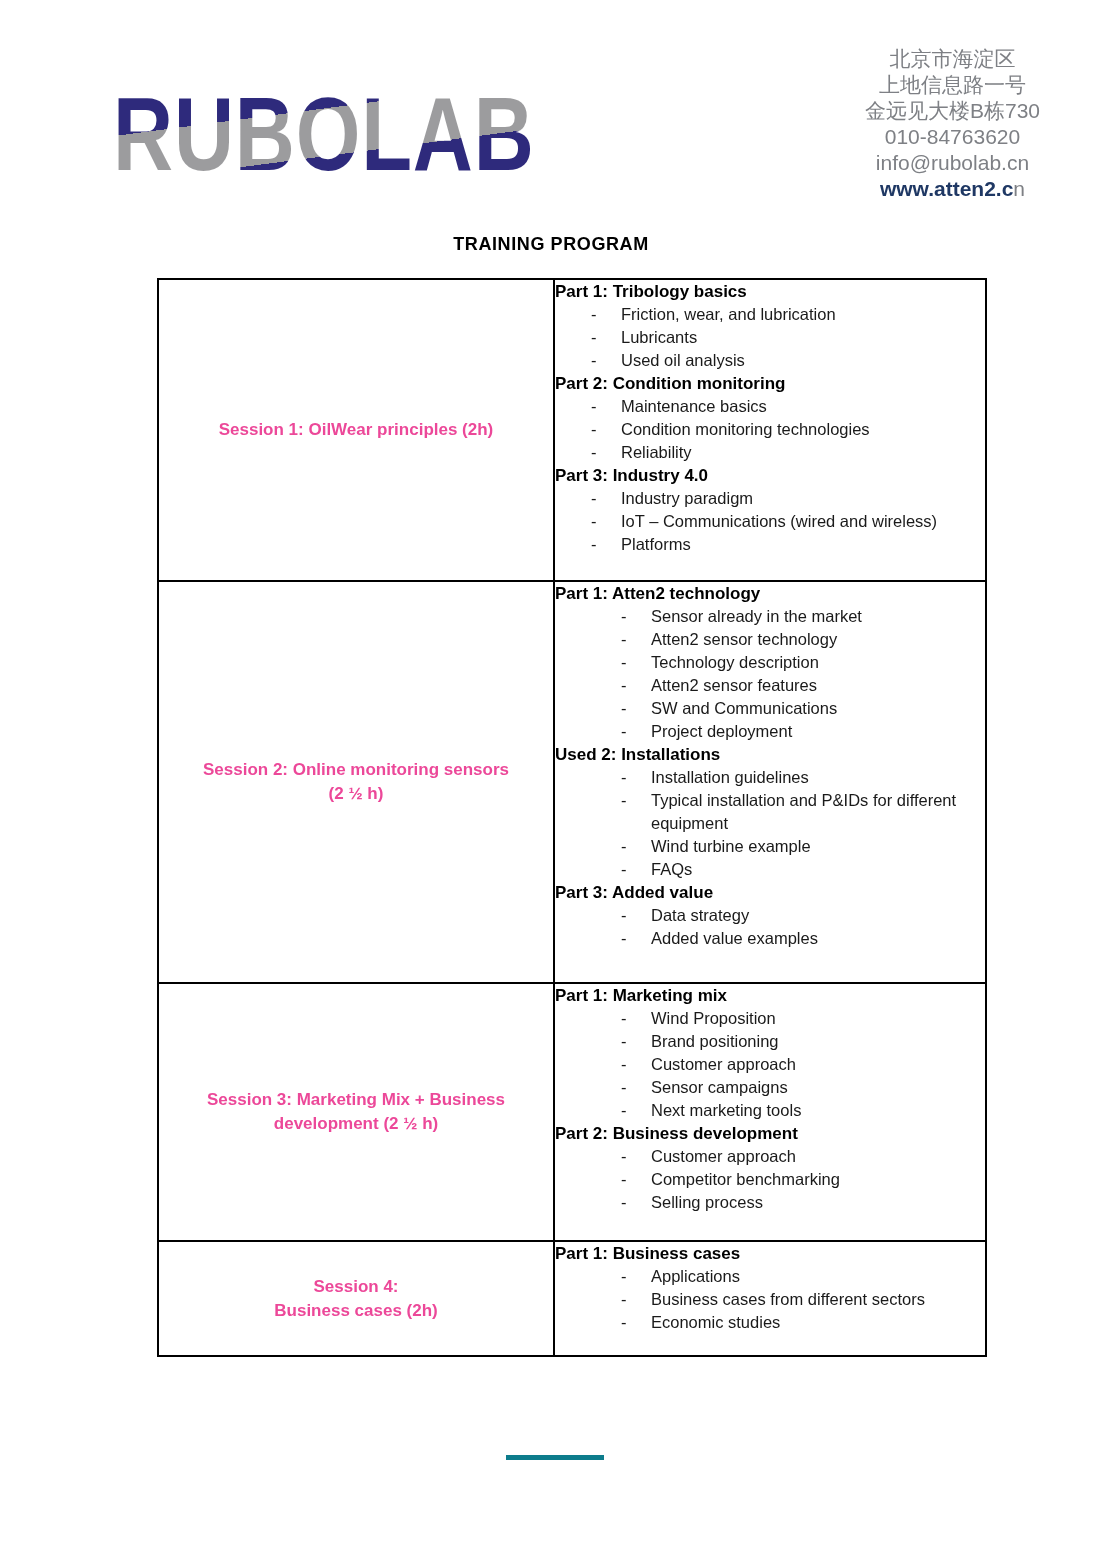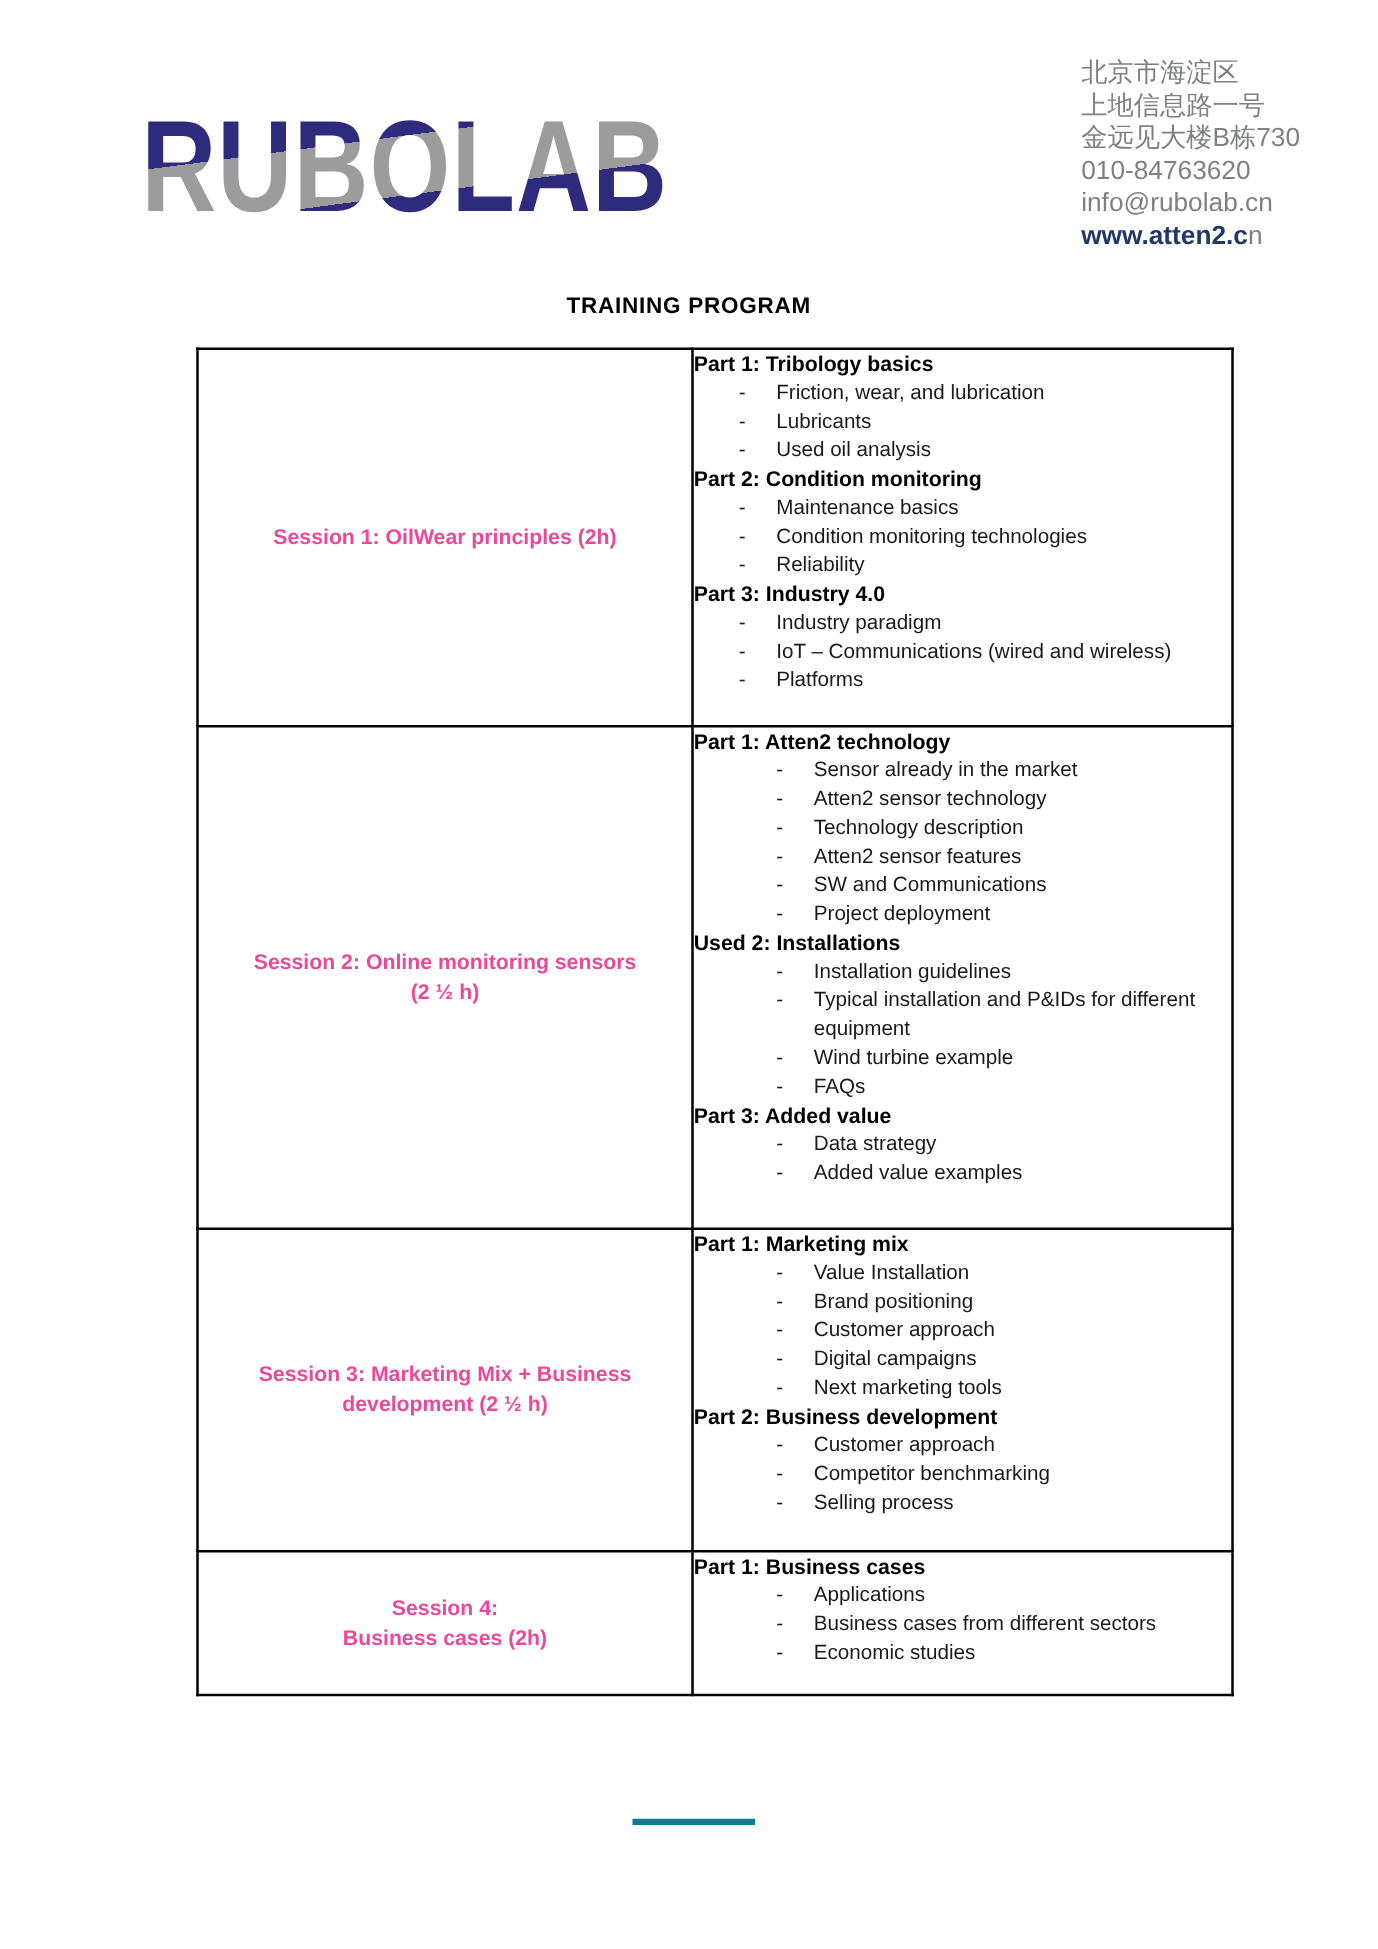--- a/index.html
+++ b/index.html
@@ -12,21 +12,21 @@
     position:absolute;left:113px;top:82px;line-height:1;
     font-size:104px;font-weight:800;letter-spacing:1px;
     transform:scaleX(.80);transform-origin:left top;
     background:linear-gradient(354deg,
       var(--logo-navy) 0%,  var(--logo-navy) 36%,
       var(--logo-gray) 36%, var(--logo-gray) 66%,
       var(--logo-navy) 66%, var(--logo-navy) 100%);
     -webkit-background-clip:text;background-clip:text;color:transparent;
   }
   .contact{
-    position:absolute;top:46px;right:62px;text-align:left;
+    position:absolute;top:46px;right:62px;text-align:center;
     font-size:21px;line-height:26px;color:var(--contact-gray);
   }
   .contact .website{font-weight:700;color:var(--link-navy);}
   .contact .website .tail{font-weight:400;color:var(--contact-gray);}
   
   .doc-title{
     position:absolute;top:234px;left:0;width:100%;text-align:center;
     font-size:18px;font-weight:700;color:#000;letter-spacing:.6px;
   }
   
@@ -194,33 +194,33 @@
       </tr>
       <tr>
         <td class="cell-left">
           <div>Session 3: Marketing Mix + Business</div>
           <div>development (2 ½ h)</div>
         </td>
         <td class="cell-right indent-wide">
           <div class="part-heading">Part 1: Marketing mix</div>
           <div class="bullet">
             <span class="dash">-</span>
-            <span class="txt">Value Installation</span>
+            <span class="txt">Wind Proposition</span>
           </div>
           <div class="bullet">
             <span class="dash">-</span>
             <span class="txt">Brand positioning</span>
           </div>
           <div class="bullet">
             <span class="dash">-</span>
             <span class="txt">Customer approach</span>
           </div>
           <div class="bullet">
             <span class="dash">-</span>
-            <span class="txt">Digital campaigns</span>
+            <span class="txt">Sensor campaigns</span>
           </div>
           <div class="bullet">
             <span class="dash">-</span>
             <span class="txt">Next marketing tools</span>
           </div>
           <div class="part-heading">Part 2: Business development</div>
           <div class="bullet">
             <span class="dash">-</span>
             <span class="txt">Customer approach</span>
           </div>

